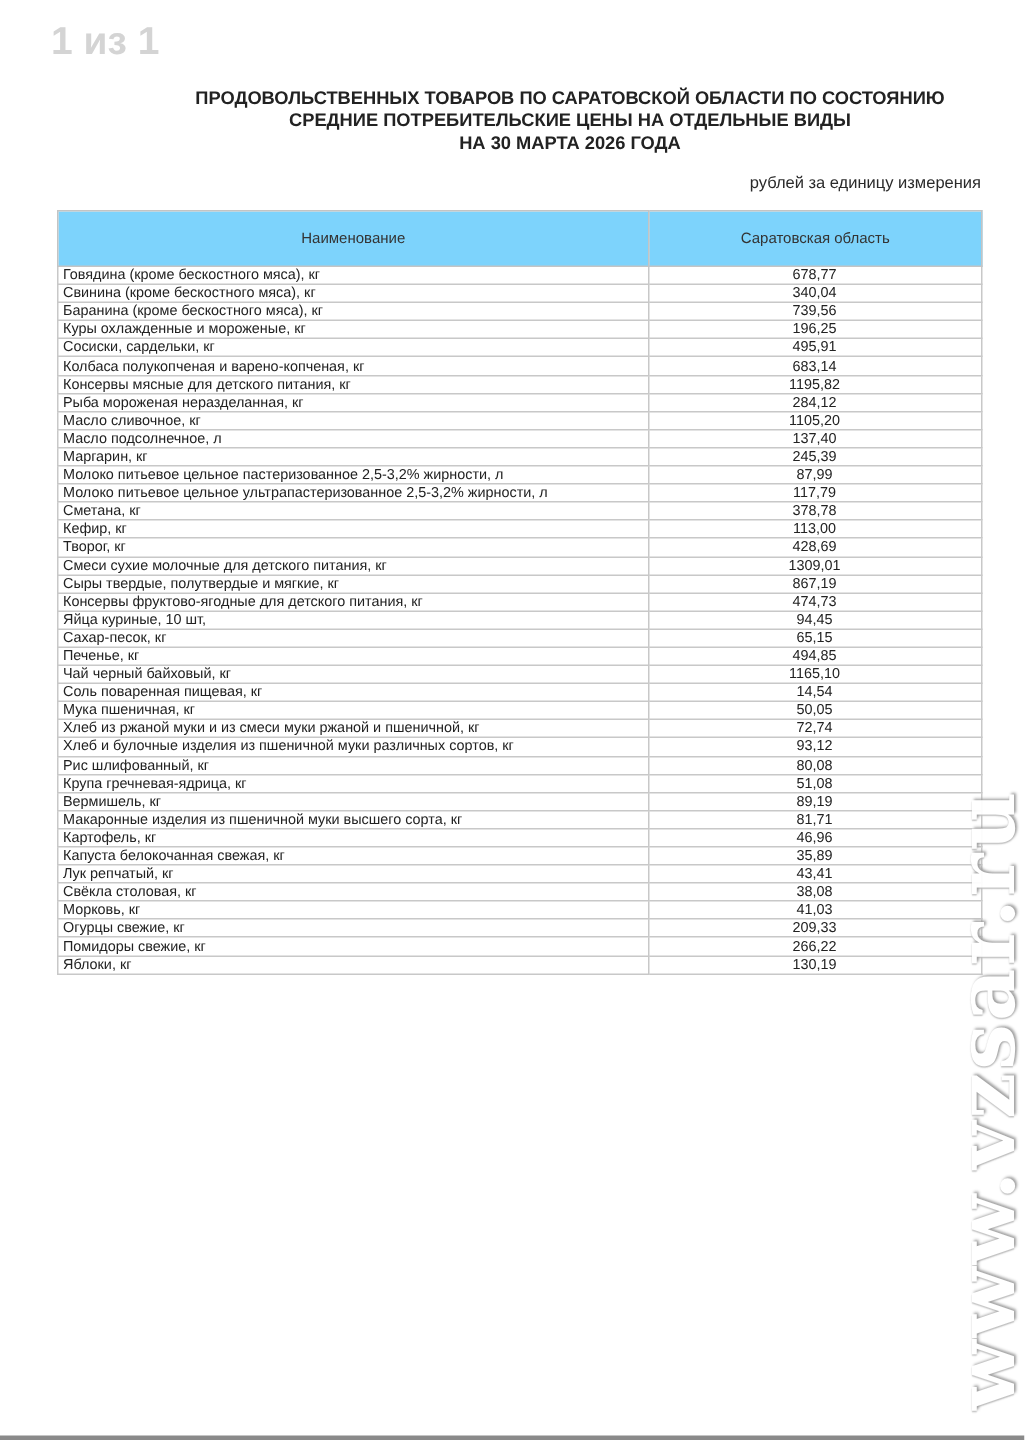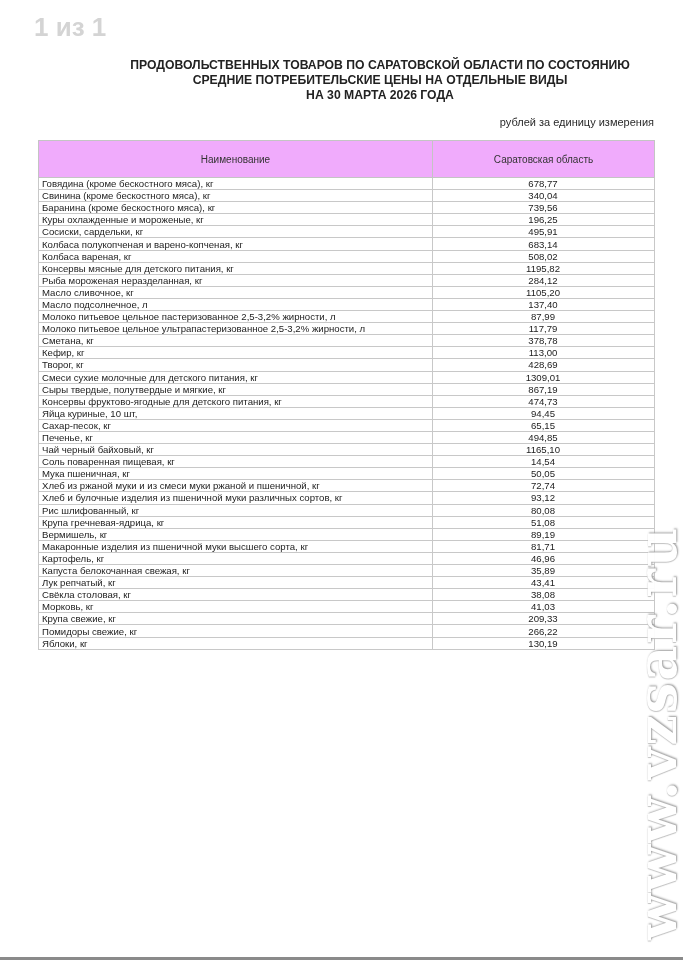--- a/index.html
+++ b/index.html
@@ -23,21 +23,21 @@
     font-size: 11px; color: #2a2a2a;
   }
   table.prices {
     position: absolute; left: 38px; top: 140px; width: 616px;
     border-collapse: collapse; table-layout: fixed;
     font-family: "Liberation Sans", sans-serif;
   }
   table.prices col.c1 { width: 394px; }
   table.prices col.c2 { width: 222px; }
   table.prices th {
-    background: #f0abfc; border: 1px solid #c4c4c4; height: 36px;
+    background: #7dd3fc; border: 1px solid #c4c4c4; height: 36px;
     font-weight: normal; font-size: 10px; color: #333; text-align: center; padding: 0;
   }
   table.prices td {
     border: 1px solid #c8c8c8; height: 11.1px; padding: 0 3px;
     font-size: 9.6px; line-height: 11px; color: #222; white-space: nowrap; overflow: hidden;
   }
   table.prices td.val { text-align: center; padding-right: 4px; }
   .watermark {
     position: absolute; left: 625px; top: 940px;
     transform: rotate(-90deg); transform-origin: left top;
@@ -93,40 +93,40 @@
       </tr>
       <tr>
         <td>Сосиски, сардельки, кг</td>
         <td class="val">495,91</td>
       </tr>
       <tr>
         <td>Колбаса полукопченая и варено-копченая, кг</td>
         <td class="val">683,14</td>
       </tr>
       <tr>
-        <td>Колбаса вареная, кг</td>
-        <td class="val">508,02</td>
-      </tr>
-      <tr>
         <td>Консервы мясные для детского питания, кг</td>
         <td class="val">1195,82</td>
       </tr>
       <tr>
         <td>Рыба мороженая неразделанная, кг</td>
         <td class="val">284,12</td>
       </tr>
       <tr>
         <td>Масло сливочное, кг</td>
         <td class="val">1105,20</td>
       </tr>
       <tr>
         <td>Масло подсолнечное, л</td>
         <td class="val">137,40</td>
       </tr>
       <tr>
+        <td>Маргарин, кг</td>
+        <td class="val">245,39</td>
+      </tr>
+      <tr>
         <td>Молоко питьевое цельное пастеризованное 2,5-3,2% жирности, л</td>
         <td class="val">87,99</td>
       </tr>
       <tr>
         <td>Молоко питьевое цельное ультрапастеризованное 2,5-3,2% жирности, л</td>
         <td class="val">117,79</td>
       </tr>
       <tr>
         <td>Сметана, кг</td>
         <td class="val">378,78</td>
@@ -213,21 +213,21 @@
       </tr>
       <tr>
         <td>Свёкла столовая, кг</td>
         <td class="val">38,08</td>
       </tr>
       <tr>
         <td>Морковь, кг</td>
         <td class="val">41,03</td>
       </tr>
       <tr>
-        <td>Крупа свежие, кг</td>
+        <td>Огурцы свежие, кг</td>
         <td class="val">209,33</td>
       </tr>
       <tr>
         <td>Помидоры свежие, кг</td>
         <td class="val">266,22</td>
       </tr>
       <tr>
         <td>Яблоки, кг</td>
         <td class="val">130,19</td>
       </tr>

